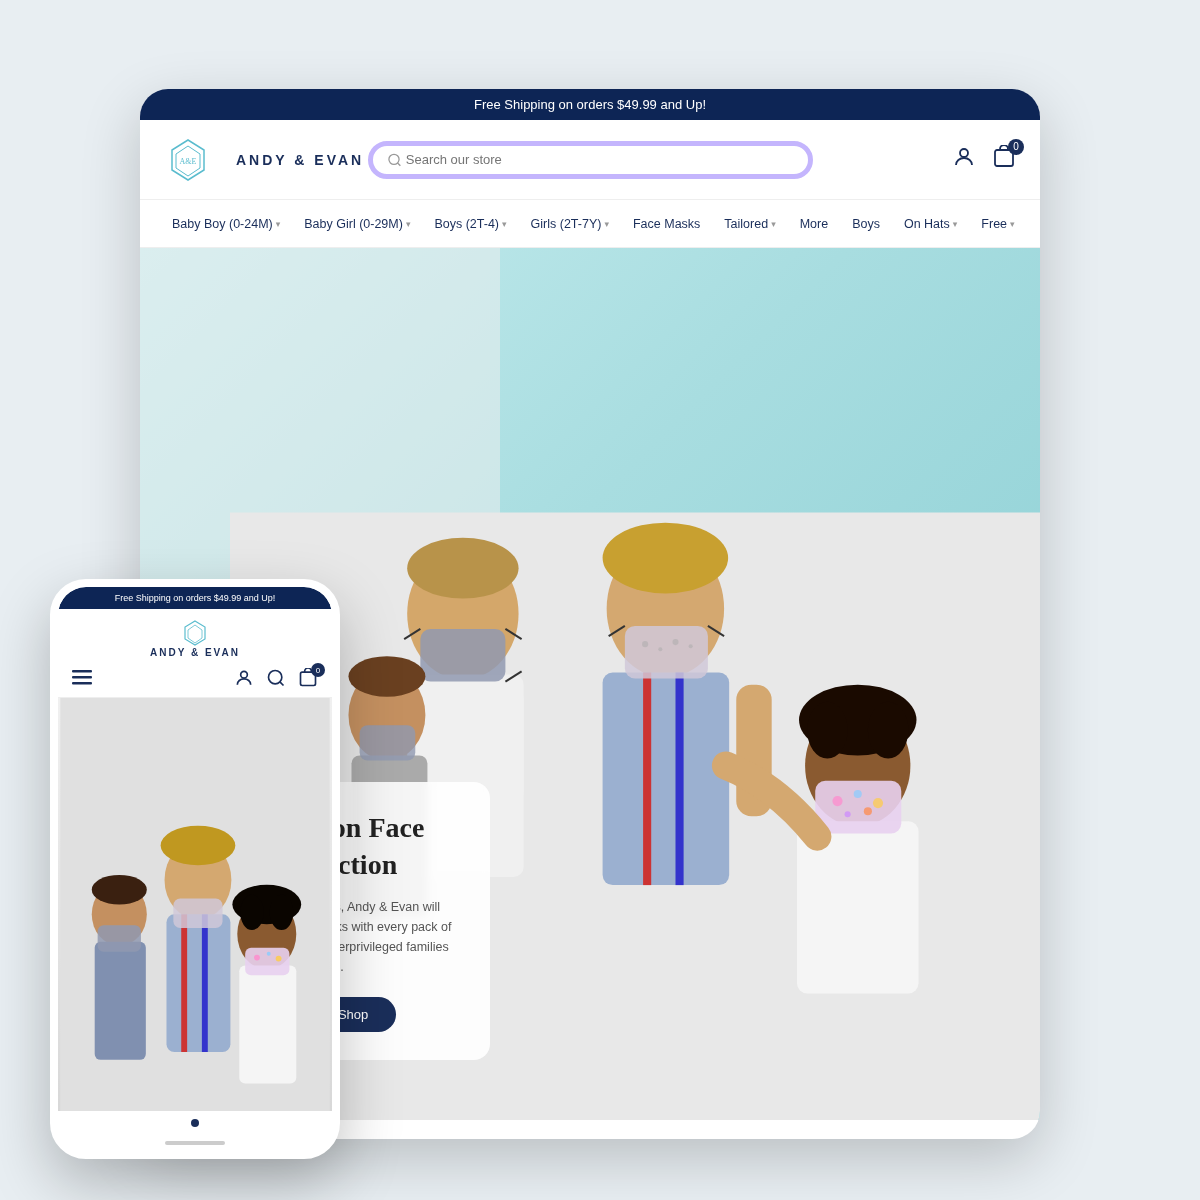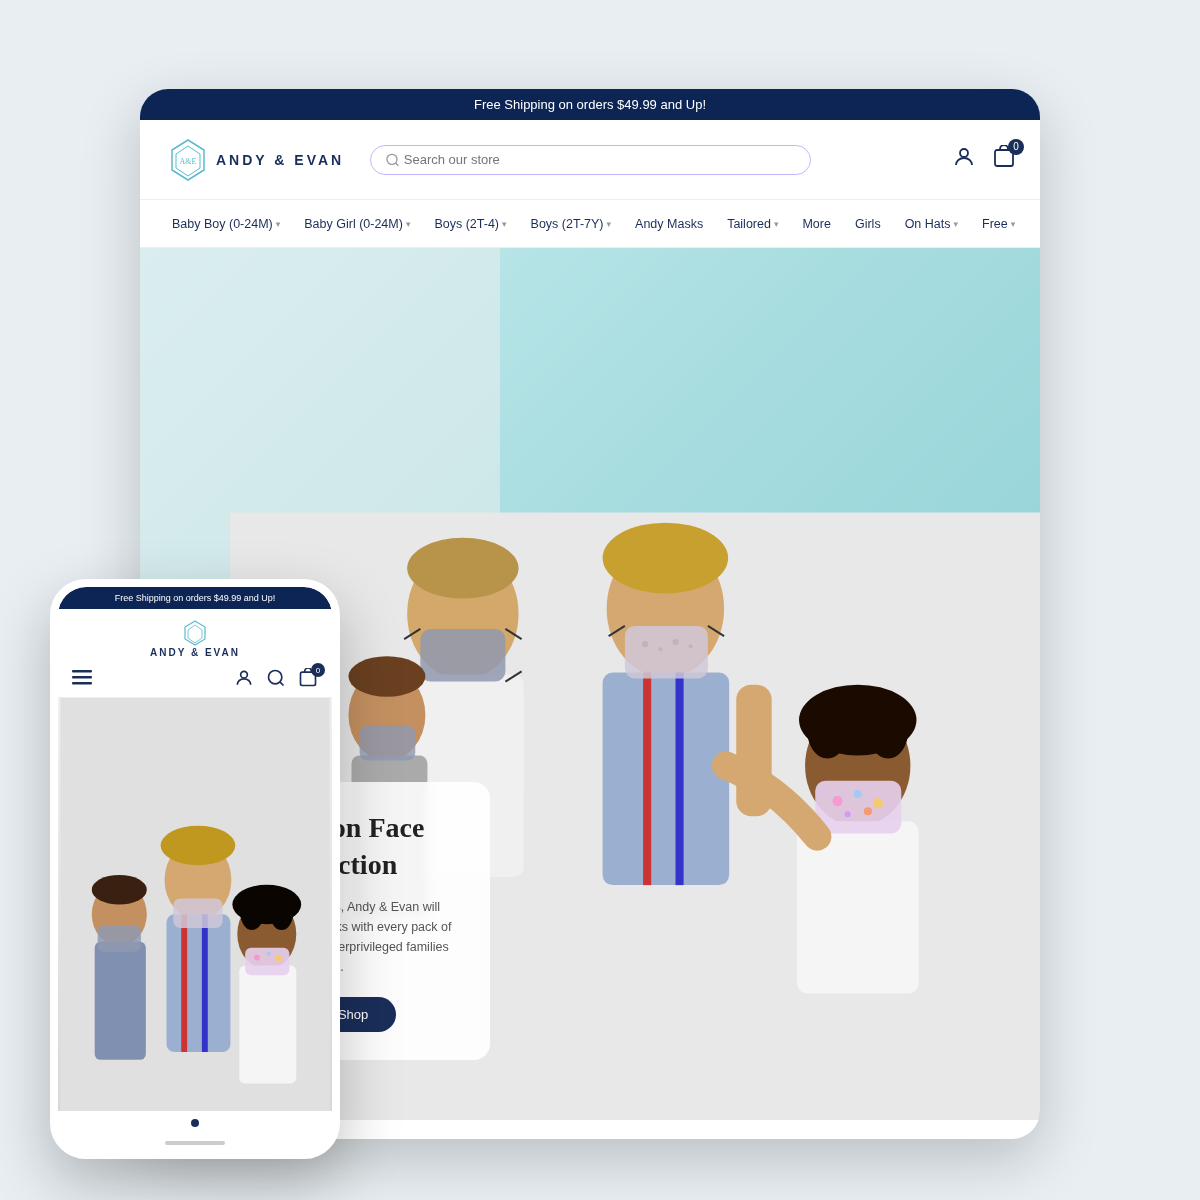--- a/index.html
+++ b/index.html
@@ -53,41 +53,41 @@
       align-items: center;
       padding: 12px 24px;
       background: white;
       border-bottom: 1px solid #eee;
       height: 80px;
     }
 
     .logo-area {
       display: flex;
       align-items: center;
-      gap: 4px;
+      gap: 24px;
       flex: 1;
     }
 
     .logo-icon {
       width: 48px;
       height: 48px;
     }
 
     .logo-text {
       font-size: 14px;
       letter-spacing: 3px;
       color: #1a2e5a;
       font-family: Arial, sans-serif;
       font-weight: 600;
     }
 
     .search-area {
       display: flex;
       align-items: flex-start;
-      border: 1px solid #c4b5fd;
+      border: 5px solid #c4b5fd;
       border-radius: 20px;
       padding: 6px 14px;
       flex: 2;
       gap: 4px;
     }
 
     .search-area input {
       border: none;
       outline: none;
       font-size: 13px;
@@ -353,43 +353,43 @@
         </button>
       </div>
     </div>
 
     <nav class="nav">
       <div class="nav-item">
         <span>Baby Boy (0-24M)</span>
         <span class="nav-chevron">▾</span>
       </div>
       <div class="nav-item">
-        <span>Baby Girl (0-24M)</span>
+        <span>Baby Girl (0-29M)</span>
         <span class="nav-chevron">▾</span>
       </div>
       <div class="nav-item">
         <span>Boys (2T-4)</span>
         <span class="nav-chevron">▾</span>
       </div>
       <div class="nav-item">
-        <span>Boys (2T-7Y)</span>
-        <span class="nav-chevron">▾</span>
-      </div>
-      <div class="nav-item">
-        <span>Andy Masks</span>
+        <span>Girls (2T-7Y)</span>
+        <span class="nav-chevron">▾</span>
+      </div>
+      <div class="nav-item">
+        <span>Face Masks</span>
       </div>
       <div class="nav-item">
         <span>Tailored</span>
         <span class="nav-chevron">▾</span>
       </div>
       <div class="nav-item">
         <span>More</span>
       </div>
       <div class="nav-item">
-        <span>Girls</span>
+        <span>Boys</span>
       </div>
       <div class="nav-item">
         <span>On Hats</span>
         <span class="nav-chevron">▾</span>
       </div>
       <div class="nav-item">
         <span>Free</span>
         <span class="nav-chevron">▾</span>
       </div>
     </nav>

